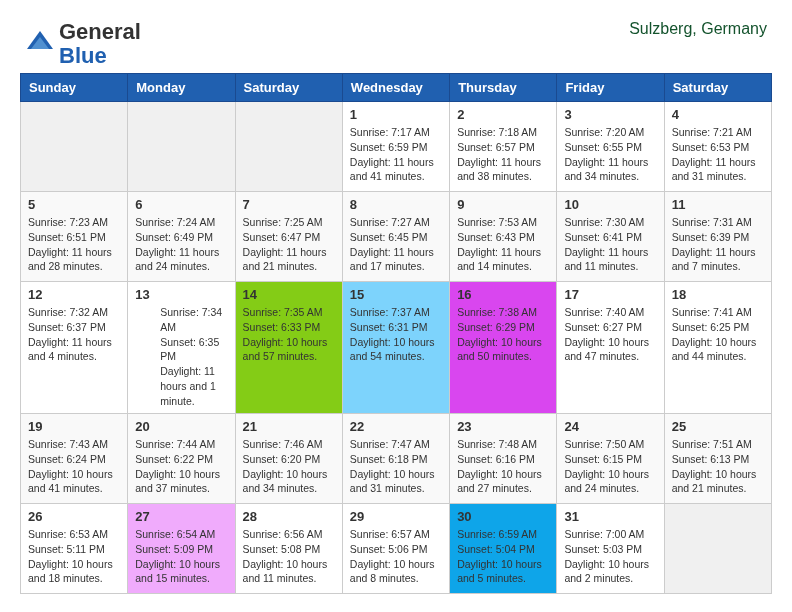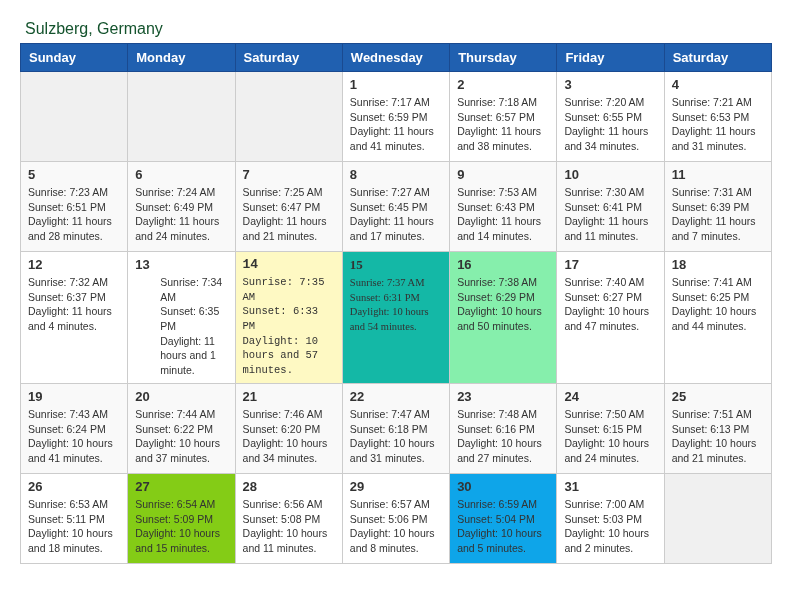--- a/index.html
+++ b/index.html
@@ -84,20 +84,30 @@
       color: #333;
     }
     tr:nth-child(even) td:not(.empty) {
       background: #fff;
     }
   </style>
 </head>
 <body>
 
 <div class="header">
+  <div class="logo">
+    <svg class="logo-icon" viewBox="0 0 30 30">
+      <polygon points="15,2 28,20 2,20" fill="#2060b0"></polygon>
+      <polygon points="15,8 24,20 6,20" fill="#5090d0"></polygon>
+    </svg>
+    <div class="logo-text">
+      <span>General</span><br>
+      <span class="blue">Blue</span>
+    </div>
+  </div>
   <div class="title-block">
     <div class="location">Sulzberg, Germany</div>
   </div>
 </div>
 
 <table class="calendar">
   <thead>
     <tr>
       <th>Sunday</th>
       <th>Monday</th>
@@ -188,33 +198,33 @@
           <div class="day-info" style="white-space: pre-line;">Sunrise: 7:32 AM
 Sunset: 6:37 PM
 Daylight: 11 hours and 4 minutes.</div>
         </td>
         <td style="background-color: rgb(255, 255, 255);">
           <div class="day-number">13</div>
           <div class="day-info" style="white-space: pre-line; margin-left: 25px;">Sunrise: 7:34 AM
 Sunset: 6:35 PM
 Daylight: 11 hours and 1 minute.</div>
         </td>
-        <td style="background-color: #fef9c3; font-family: Liberation Mono, monospace;">
+        <td style="background-color: #84cc16;">
           <div class="day-number">14</div>
           <div class="day-info" style="white-space: pre-line;">Sunrise: 7:35 AM
 Sunset: 6:33 PM
 Daylight: 10 hours and 57 minutes.</div>
         </td>
-        <td style="background-color: #14b8a6; font-family: Liberation Serif, serif;">
+        <td style="background-color: #7dd3fc;">
           <div class="day-number">15</div>
           <div class="day-info" style="white-space: pre-line;">Sunrise: 7:37 AM
 Sunset: 6:31 PM
 Daylight: 10 hours and 54 minutes.</div>
         </td>
-        <td style="background-color: #86efac; margin-left: 44px;">
+        <td style="background-color: #d946ef; margin-left: 44px;">
           <div class="day-number">16</div>
           <div class="day-info" style="white-space: pre-line;">Sunrise: 7:38 AM
 Sunset: 6:29 PM
 Daylight: 10 hours and 50 minutes.</div>
         </td>
         <td style="background-color: rgb(255, 255, 255);">
           <div class="day-number">17</div>
           <div class="day-info" style="white-space: pre-line;">Sunrise: 7:40 AM
 Sunset: 6:27 PM
 Daylight: 10 hours and 47 minutes.</div>
@@ -270,21 +280,21 @@
 Daylight: 10 hours and 21 minutes.</div>
         </td>
       </tr>
       <tr style="background-color: rgb(255, 255, 255);">
         <td style="background-color: rgb(255, 255, 255);">
           <div class="day-number">26</div>
           <div class="day-info" style="white-space: pre-line;">Sunrise: 6:53 AM
 Sunset: 5:11 PM
 Daylight: 10 hours and 18 minutes.</div>
         </td>
-        <td style="background-color: #84cc16;">
+        <td style="background-color: #f0abfc;">
           <div class="day-number">27</div>
           <div class="day-info" style="white-space: pre-line;">Sunrise: 6:54 AM
 Sunset: 5:09 PM
 Daylight: 10 hours and 15 minutes.</div>
         </td>
         <td style="background-color: rgb(255, 255, 255);">
           <div class="day-number">28</div>
           <div class="day-info" style="white-space: pre-line;">Sunrise: 6:56 AM
 Sunset: 5:08 PM
 Daylight: 10 hours and 11 minutes.</div>

